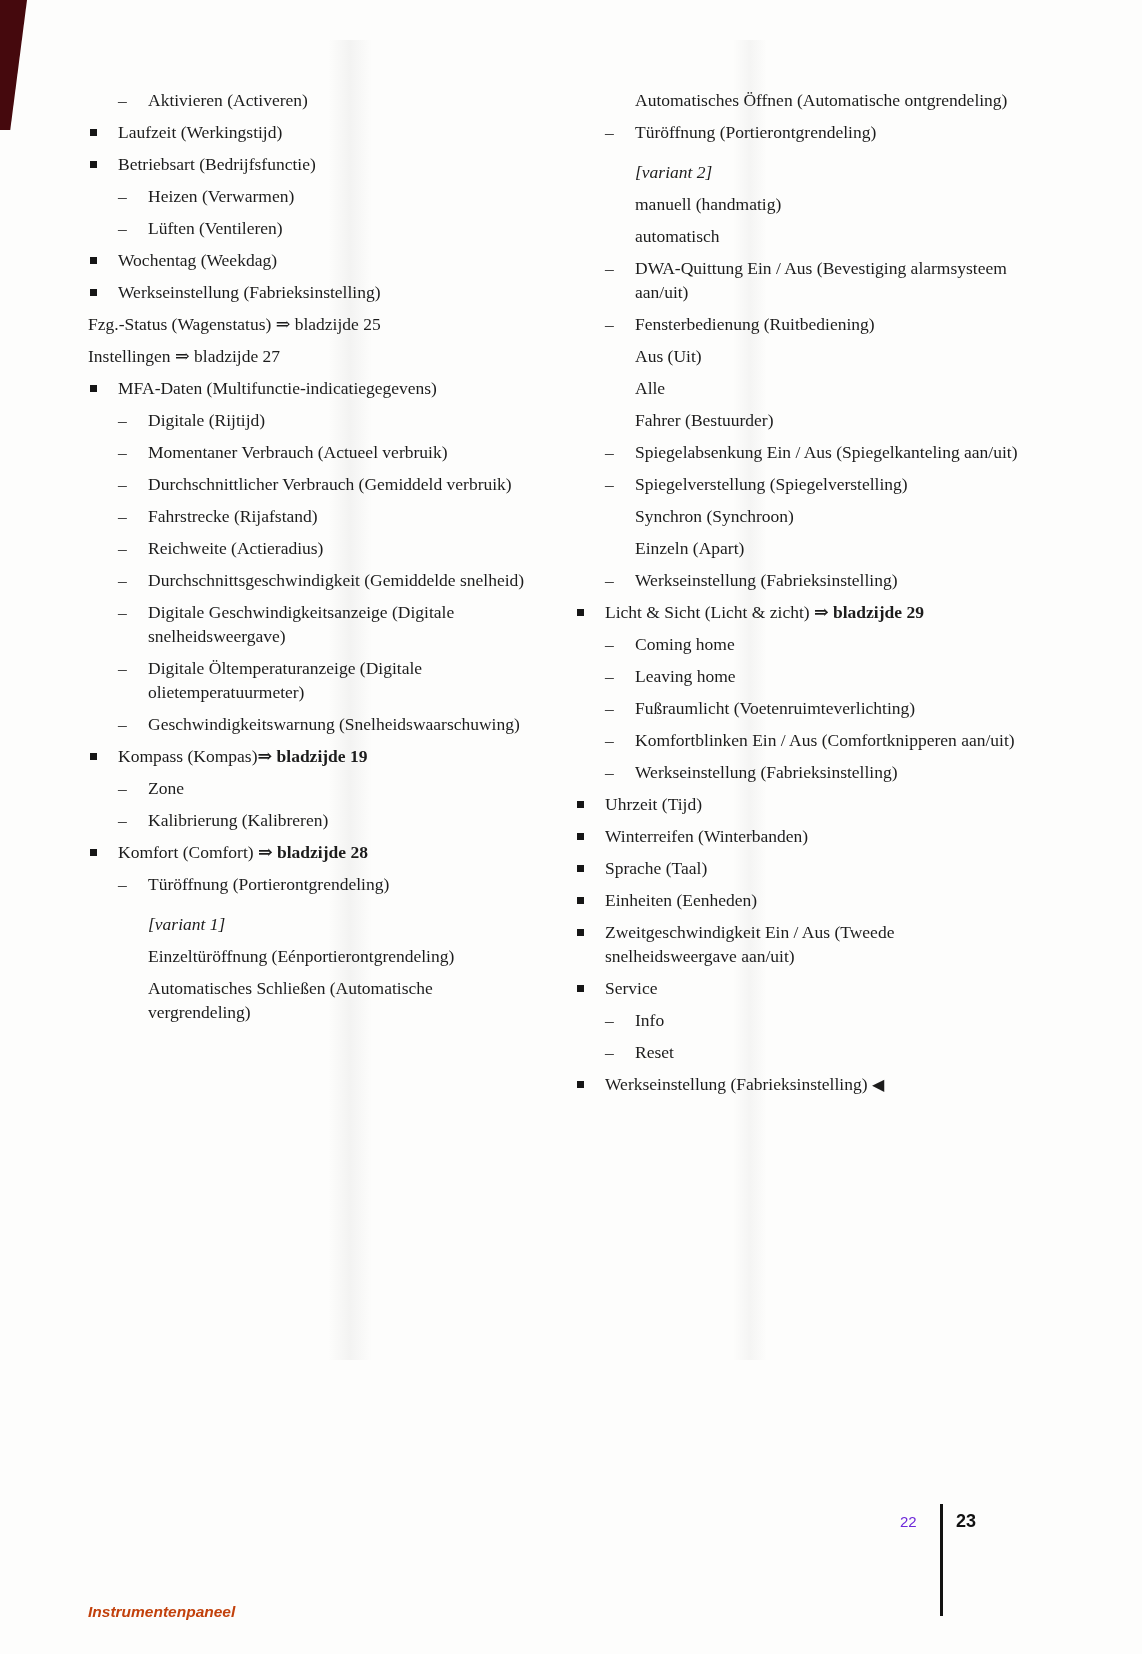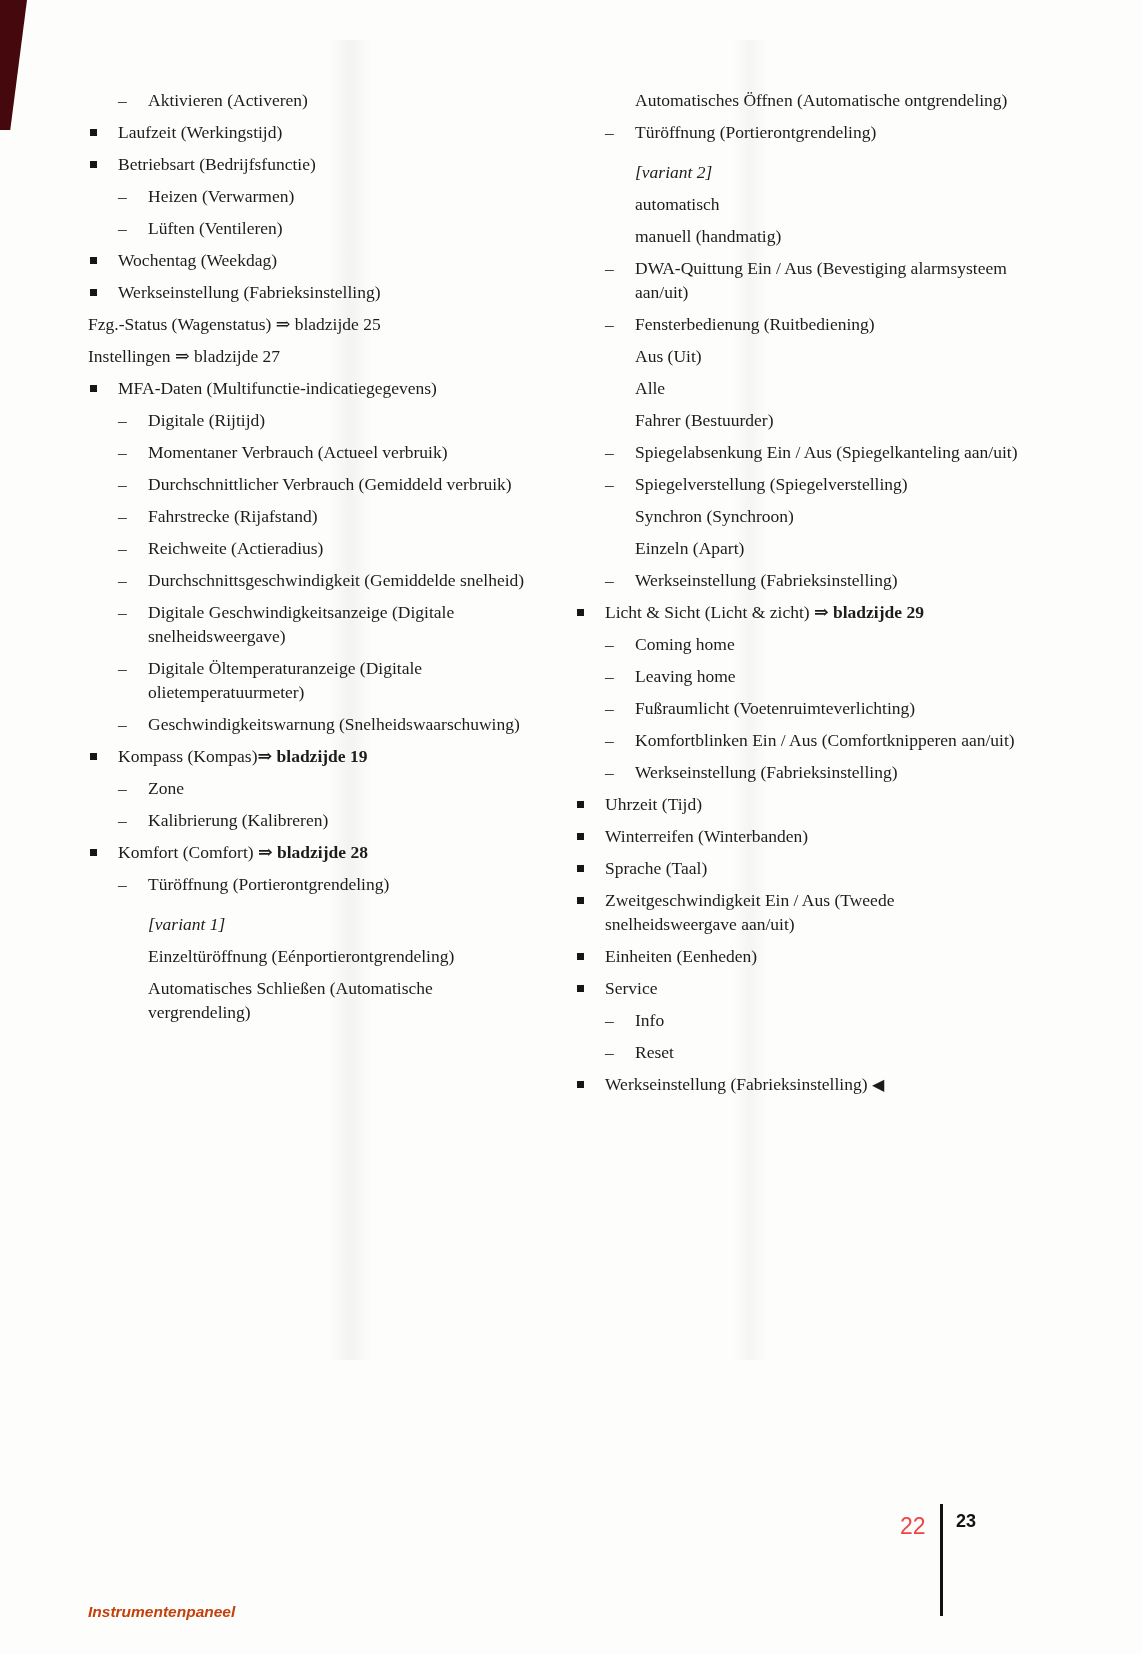--- a/index.html
+++ b/index.html
@@ -42,21 +42,21 @@
 
   .footer-left {
     position:absolute; left:88px; top:1603px;
     font-family:"Liberation Sans","DejaVu Sans",sans-serif;
     font-weight:bold; font-size:15.5px; color:#c2410c;font-style:italic;
   }
   .footer-pages { position:absolute; left:900px; top:1510px; width:120px; height:30px; }
   .pg-left {
     position:absolute; left:0; top:3px;
     font-family:"Liberation Sans","DejaVu Sans",sans-serif;
-    font-size:23px; color:#ef4444;
+    font-size:15px; color:#6d28d9;
   }
   .pg-divider {
     position:absolute; left:40px; top:-6px;
     width:3px; height:112px; background:#121212;
   }
   .pg-right {
     position:absolute; left:56px; top:1px;
     font-family:"Liberation Sans","DejaVu Sans",sans-serif;
     font-size:18px; font-weight:bold; color:#111;
   }
@@ -172,25 +172,25 @@
   </div>
 <div class="col" id="col-right">
     <div class="item level-3">
       <span class="txt">Automatisches Öffnen (Automatische ontgrendeling)</span>
     </div>
     <div class="item level-2">
       <span class="marker dash">–</span>
       <span class="txt">Türöffnung (Portierontgrendeling)<br><i class="variant">[variant 2]</i></span>
     </div>
     <div class="item level-3">
+      <span class="txt">manuell (handmatig)</span>
+    </div>
+    <div class="item level-3">
       <span class="txt">automatisch</span>
     </div>
-    <div class="item level-3">
-      <span class="txt">manuell (handmatig)</span>
-    </div>
     <div class="item level-2">
       <span class="marker dash">–</span>
       <span class="txt">DWA-Quittung Ein / Aus (Bevestiging alarmsysteem aan/uit)</span>
     </div>
     <div class="item level-2">
       <span class="marker dash">–</span>
       <span class="txt">Fensterbedienung (Ruitbediening)</span>
     </div>
     <div class="item level-3">
       <span class="txt">Aus (Uit)</span>
@@ -250,25 +250,25 @@
     <div class="item level-1">
       <span class="marker square"></span>
       <span class="txt">Winterreifen (Winterbanden)</span>
     </div>
     <div class="item level-1">
       <span class="marker square"></span>
       <span class="txt">Sprache (Taal)</span>
     </div>
     <div class="item level-1">
       <span class="marker square"></span>
+      <span class="txt">Einheiten (Eenheden)</span>
+    </div>
+    <div class="item level-1">
+      <span class="marker square"></span>
       <span class="txt">Zweitgeschwindigkeit Ein / Aus (Tweede snelheidsweergave aan/uit)</span>
-    </div>
-    <div class="item level-1">
-      <span class="marker square"></span>
-      <span class="txt">Einheiten (Eenheden)</span>
     </div>
     <div class="item level-1">
       <span class="marker square"></span>
       <span class="txt">Service</span>
     </div>
     <div class="item level-2">
       <span class="marker dash">–</span>
       <span class="txt">Info</span>
     </div>
     <div class="item level-2">

